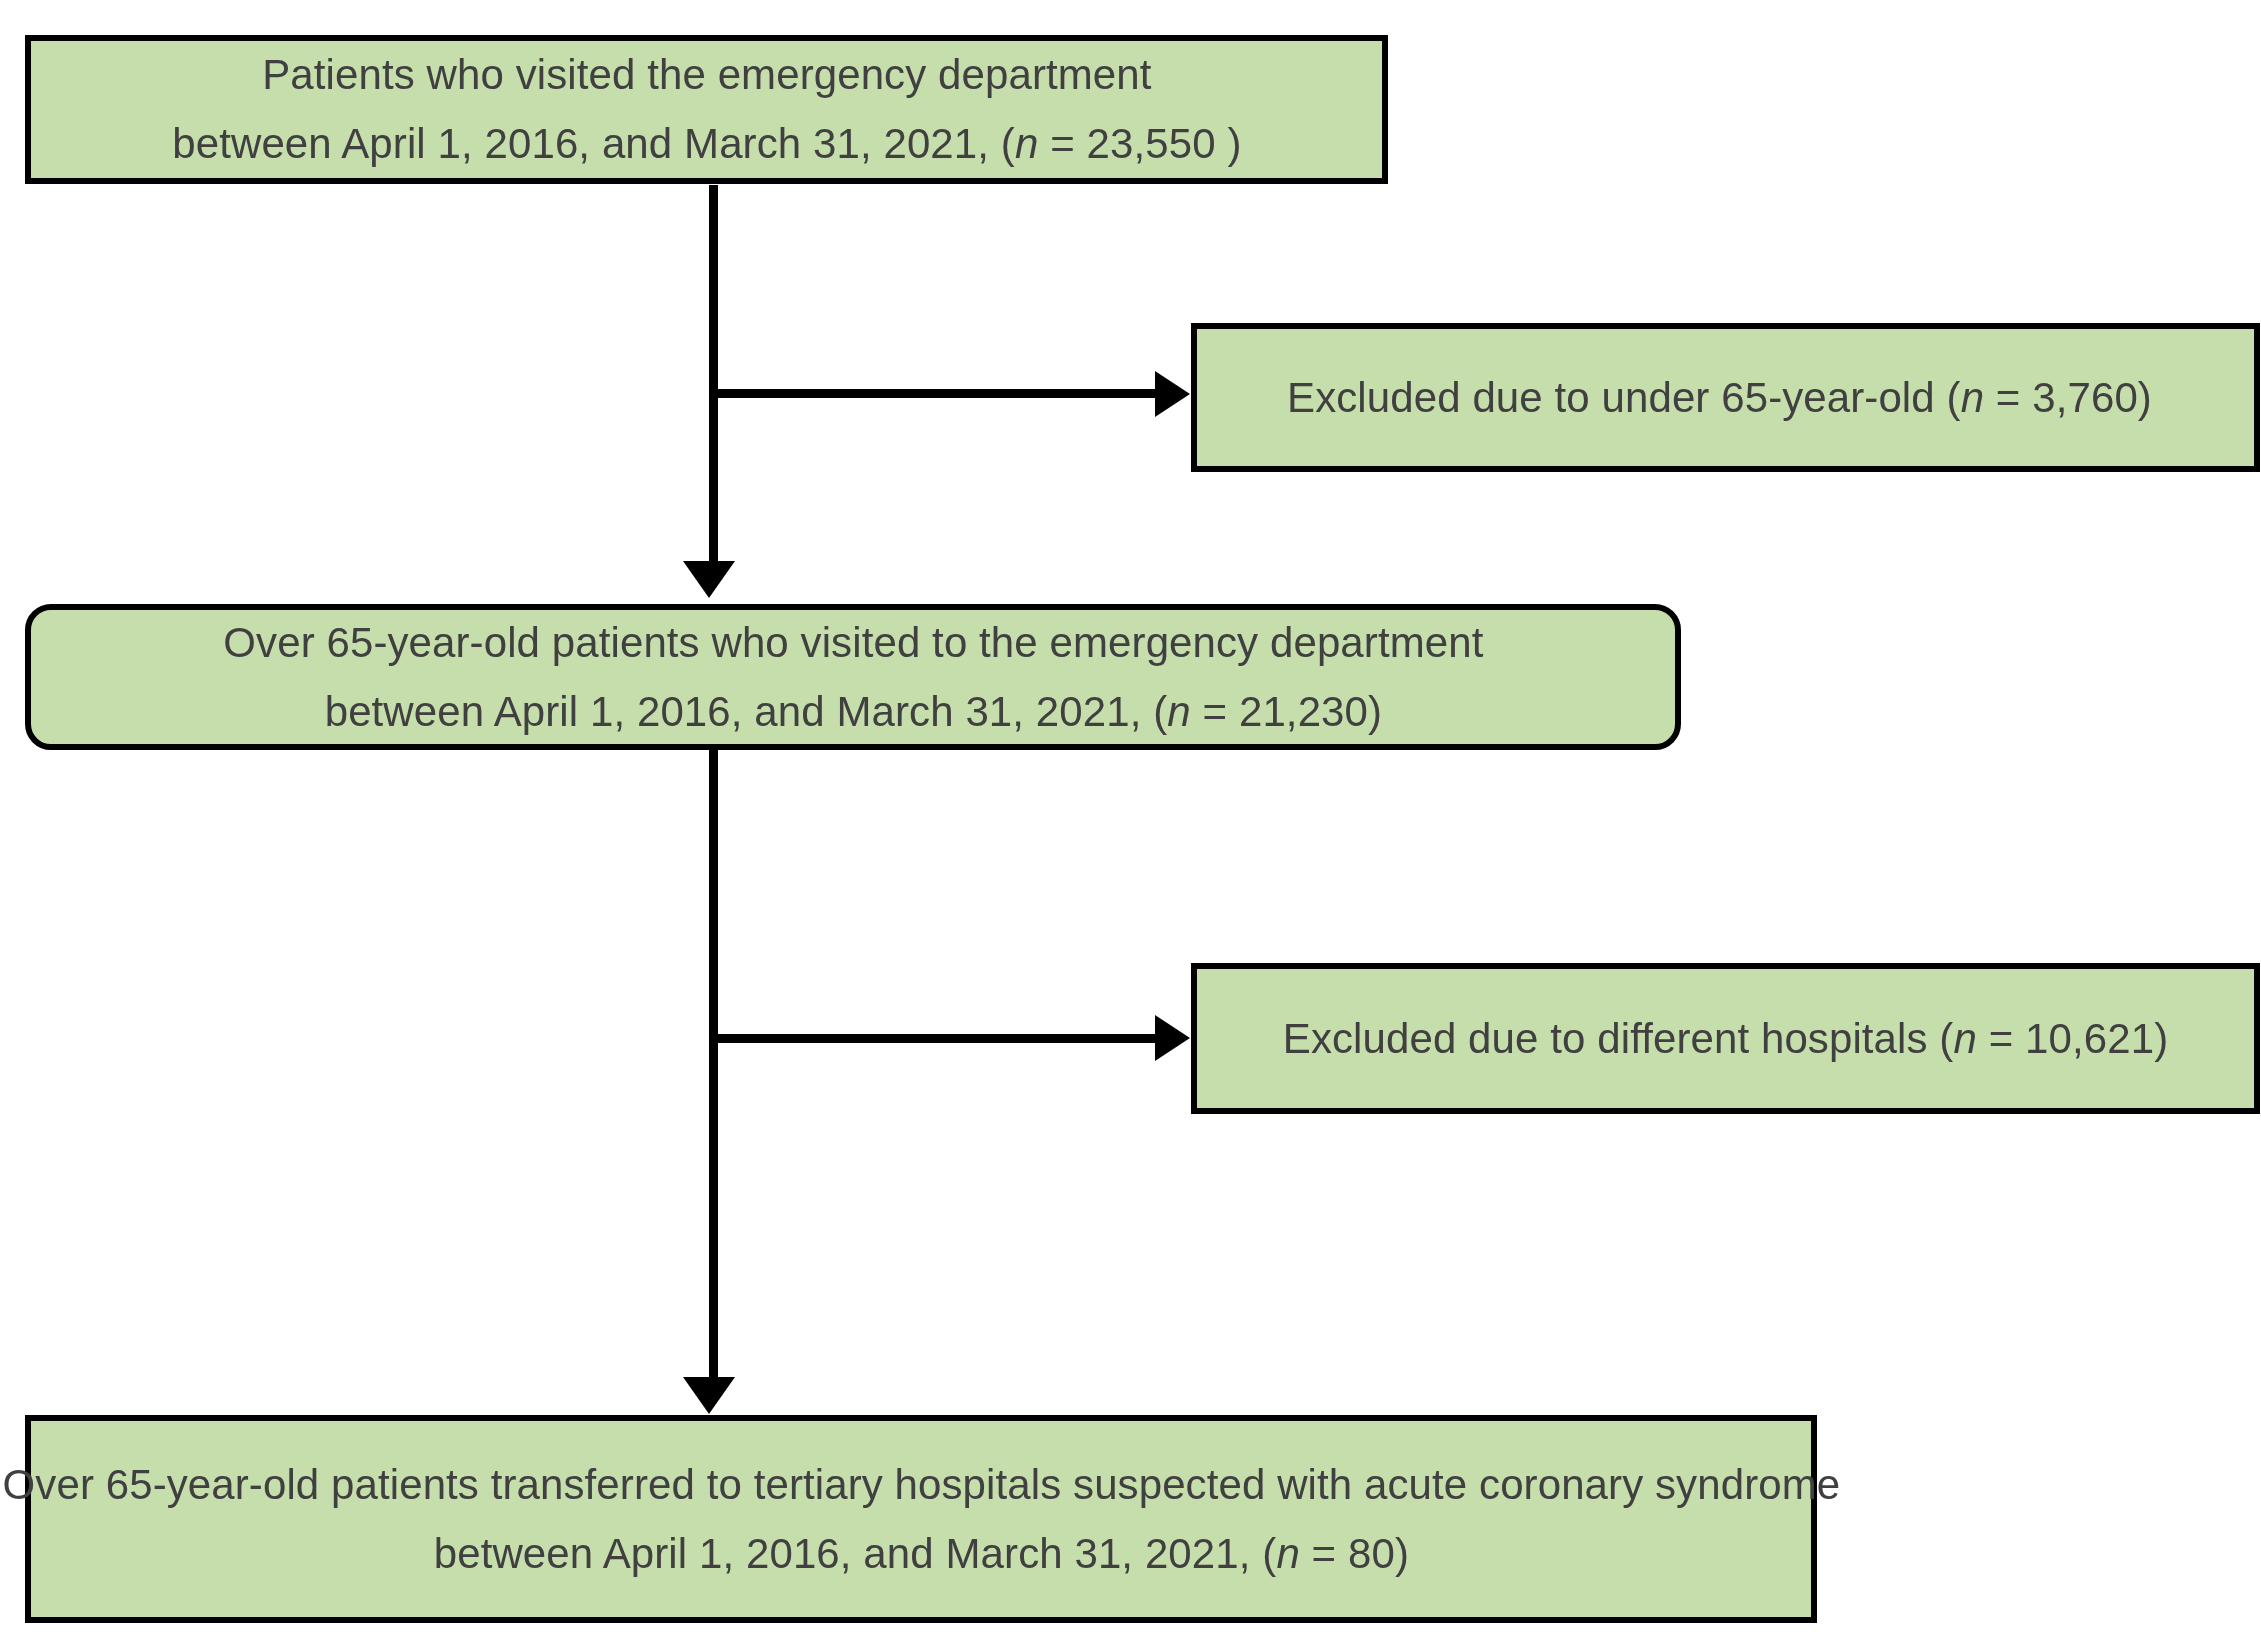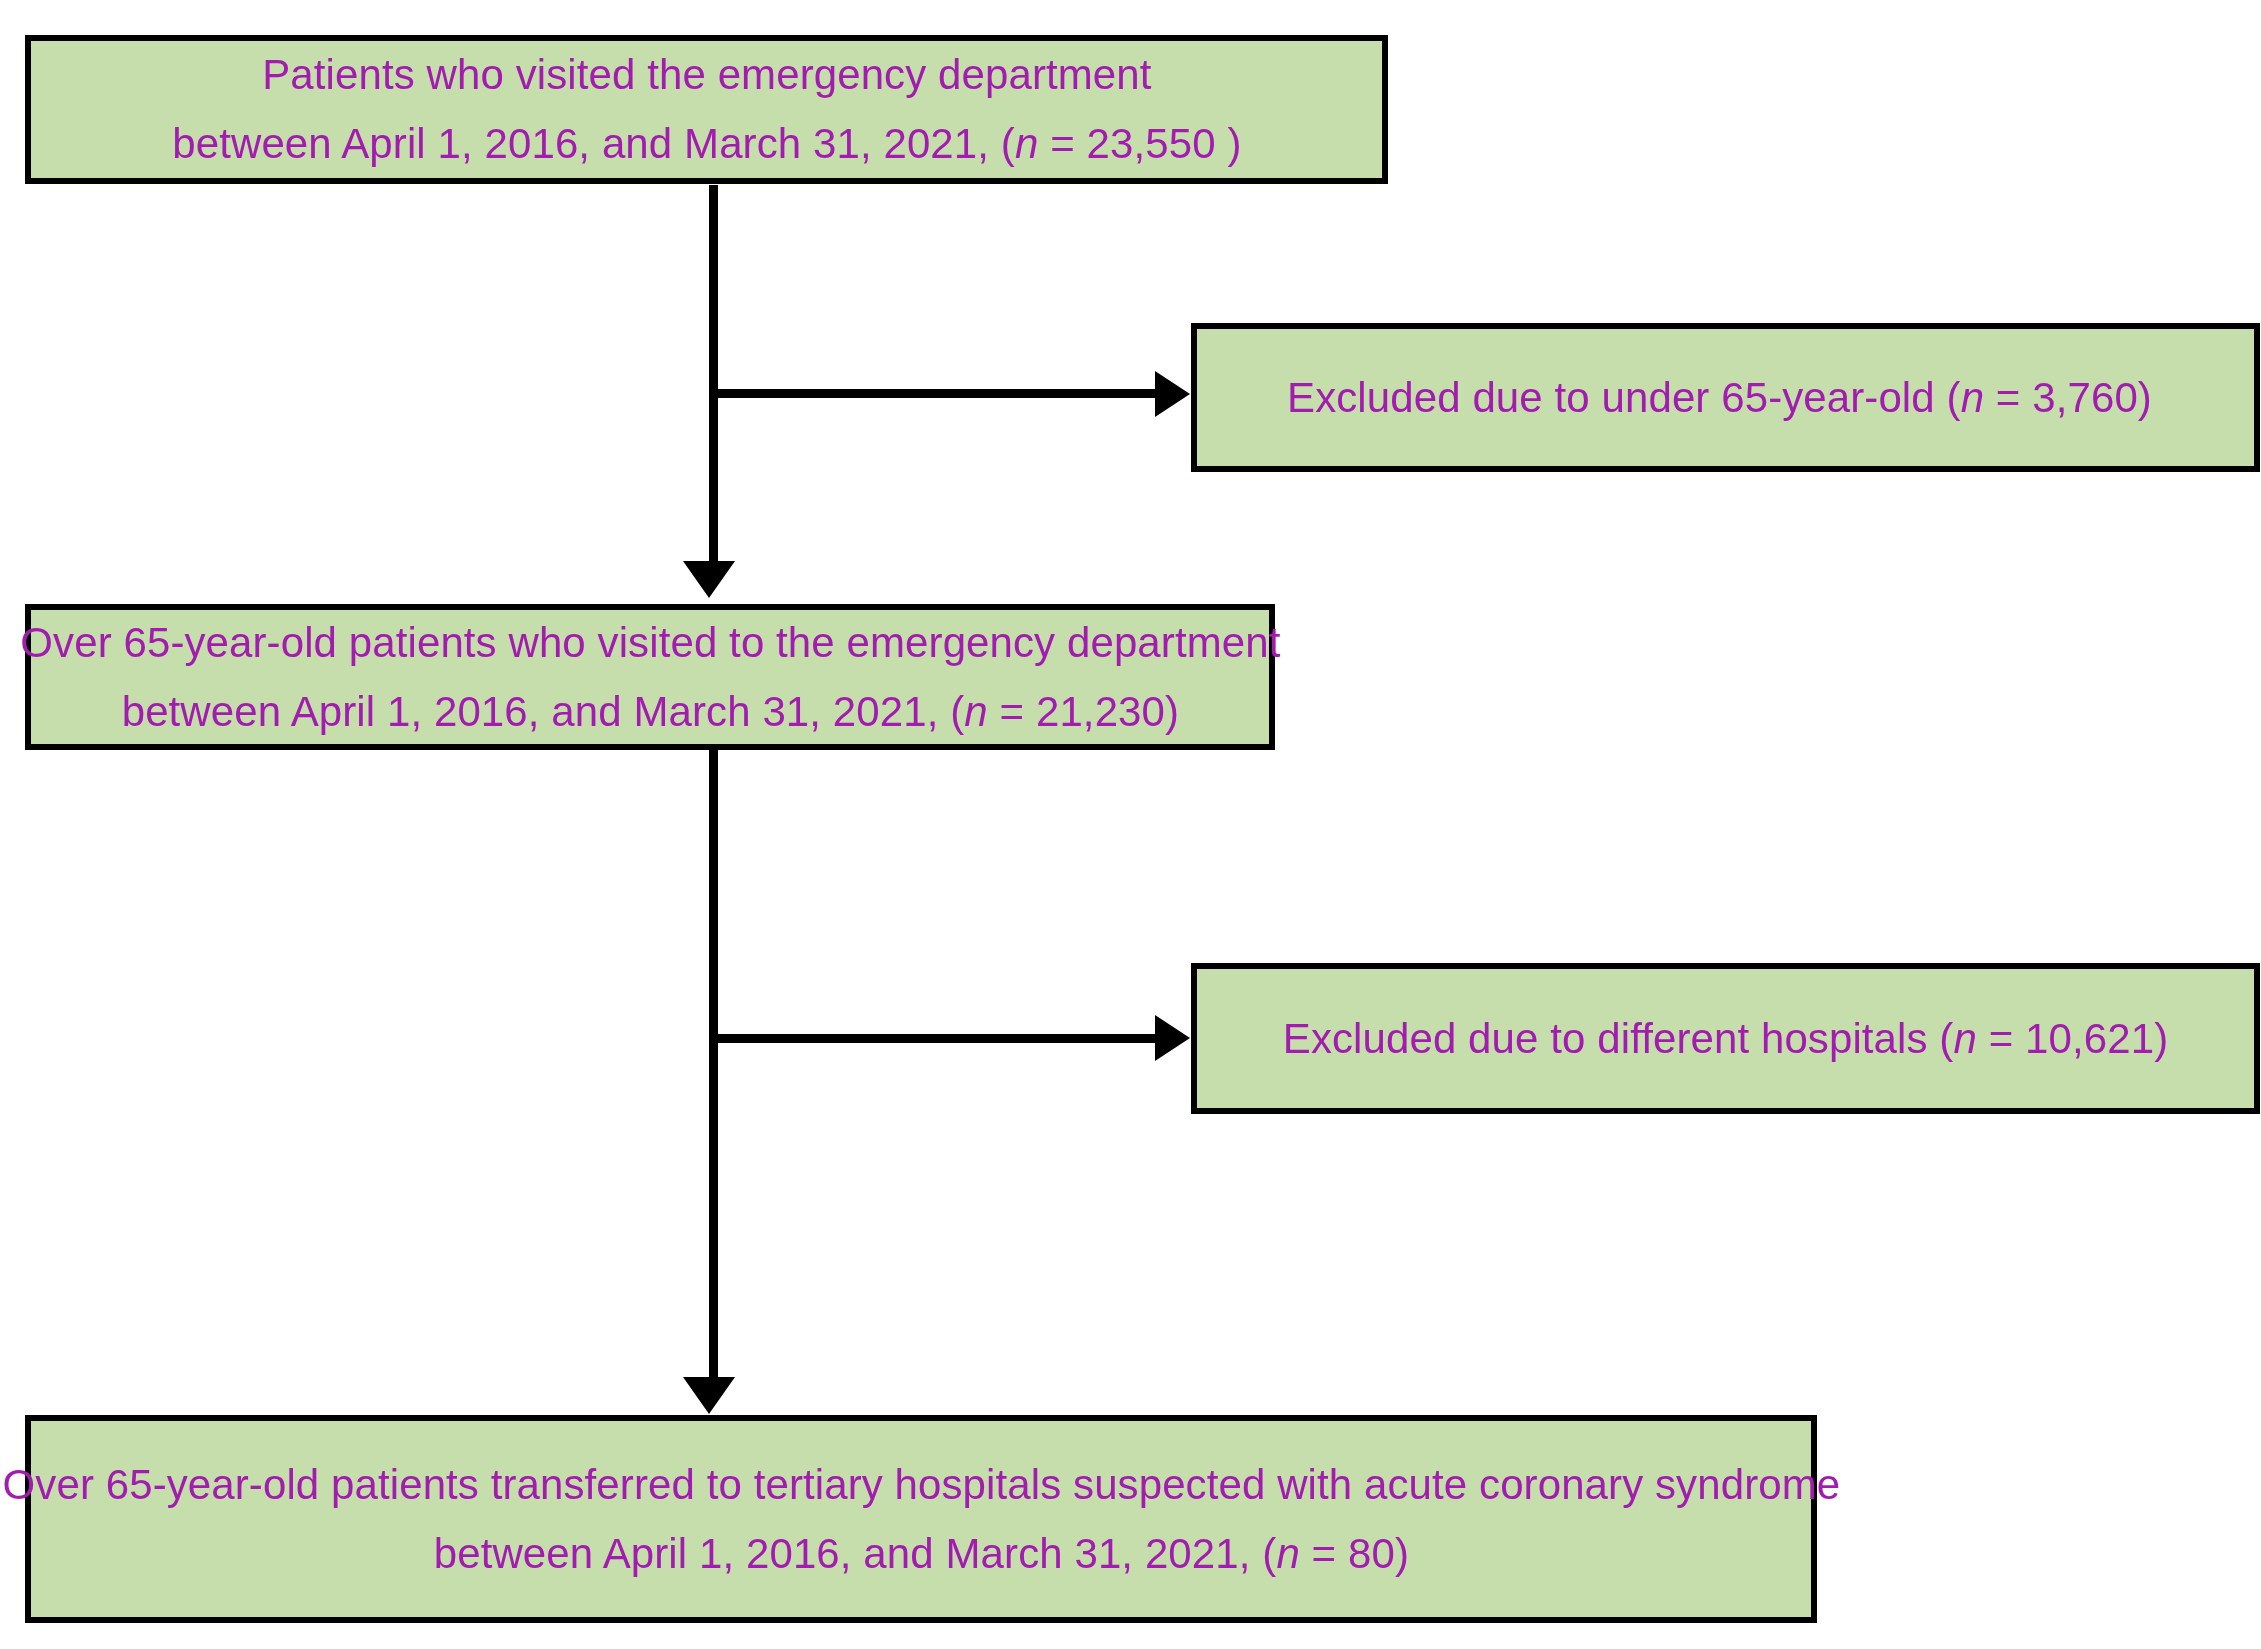--- a/index.html
+++ b/index.html
@@ -25,42 +25,42 @@
   .flow-box {
     position: absolute;
     box-sizing: border-box;
     background: #c6ddac;
     border: 6.2px solid #000000;
     display: flex;
     flex-direction: column;
     align-items: center;
     justify-content: center;
     text-align: center;
-    color: #a21caf;
+    color: #404040;
     font-size: 42px;
     line-height: 1.42;
     letter-spacing: 0.1px;
     padding: 4.6px 20px;
   }
   .flow-box .line {
     display: block;
     white-space: nowrap;
   }
   .flow-box .line + .line {
     margin-top: 9.2px;
   }
   .flow-box em {
     font-style: italic;
   }
 
   
   #box-cohort-all      { left: 25.4px;   top: 35px;   width: 1363px; height: 149px; }
   #box-excl-age        { left: 1191px; top: 323px;  width: 1069px; height: 149px;
                          justify-content: center; padding-left: 8px; }
-  #box-cohort-over65   { left: 25.4px;   top: 604px;  width: 1250px; height: 146px; }
+  #box-cohort-over65   { left: 25.4px;   top: 604px;  width: 1656px; height: 146px; border-radius: 26px; }
   #box-excl-diagnosis  { left: 1191px; top: 963px; width: 1069px; height: 151px; }
   #box-cohort-final    { left: 25.4px;   top: 1415px; width: 1792px; height: 208px; }
 
   
   #box-excl-age .line,
   #box-excl-diagnosis .line { text-align: center; }
 
   
   .conn-v {
     position: absolute;

